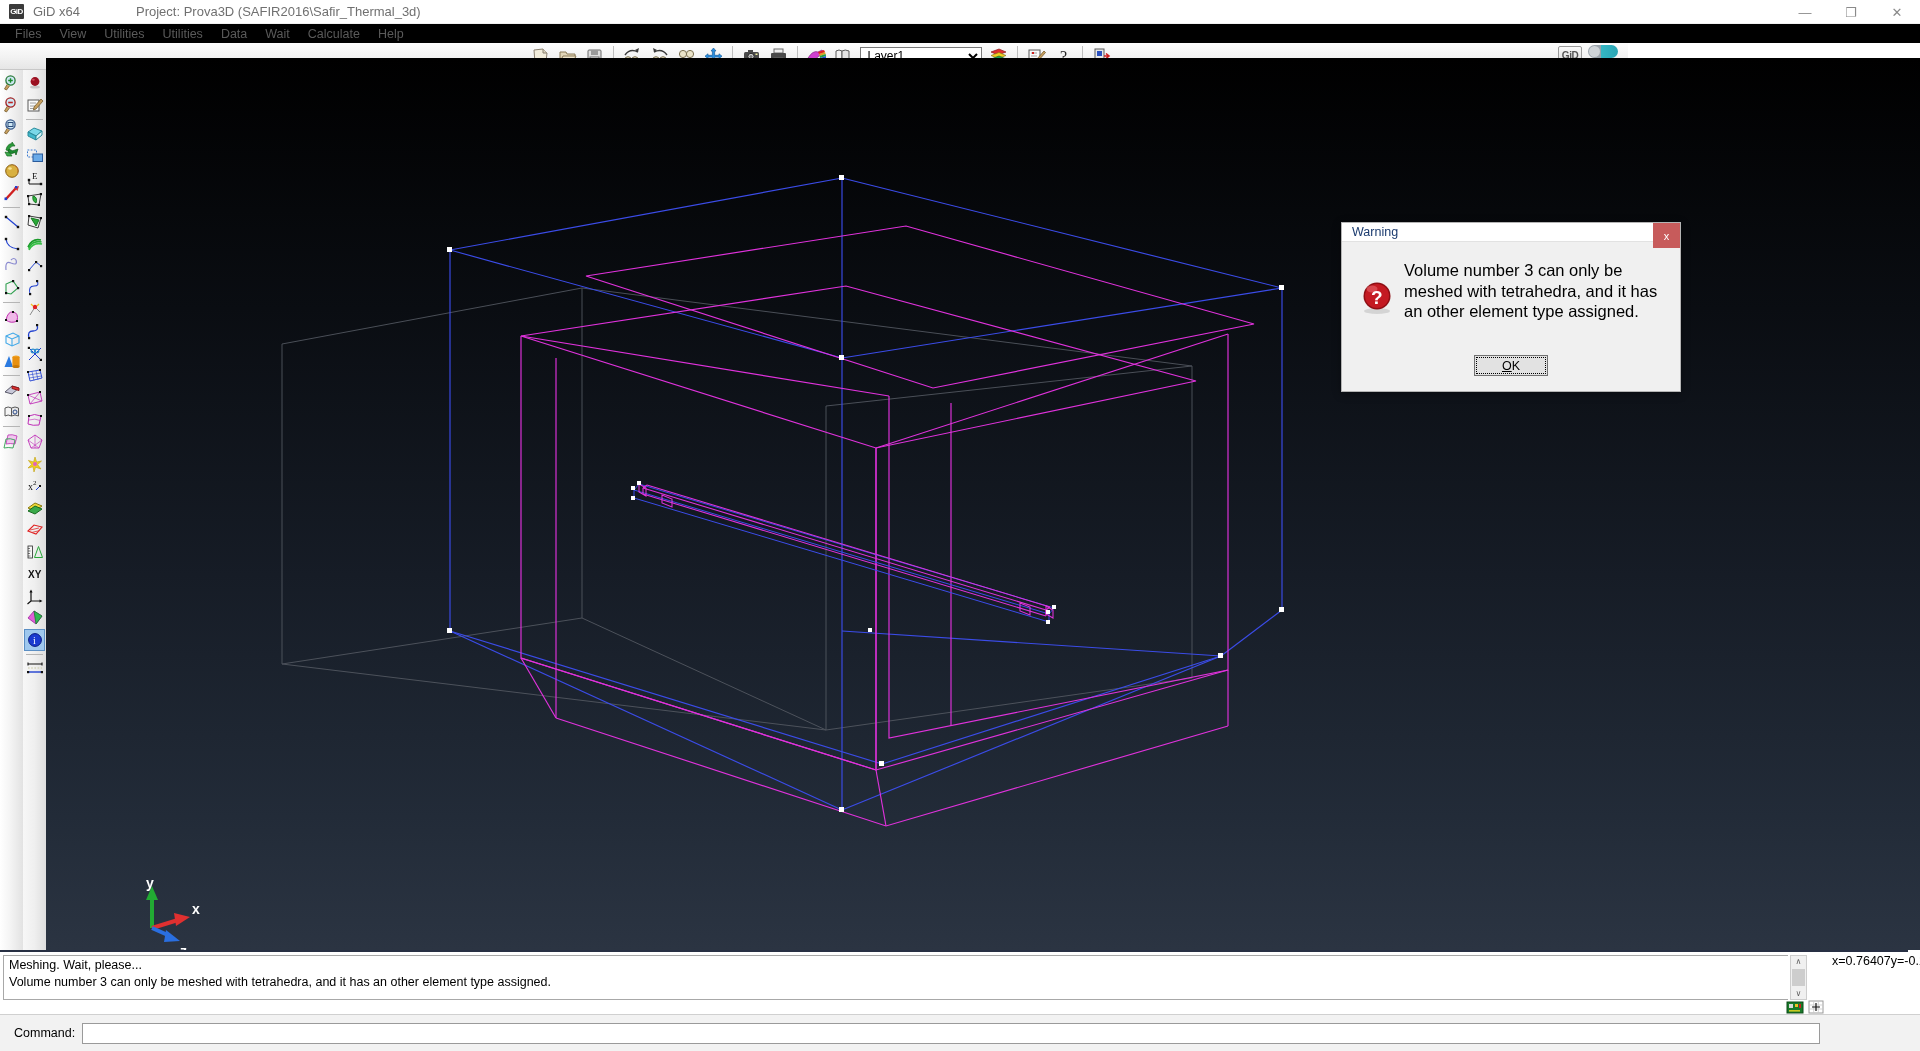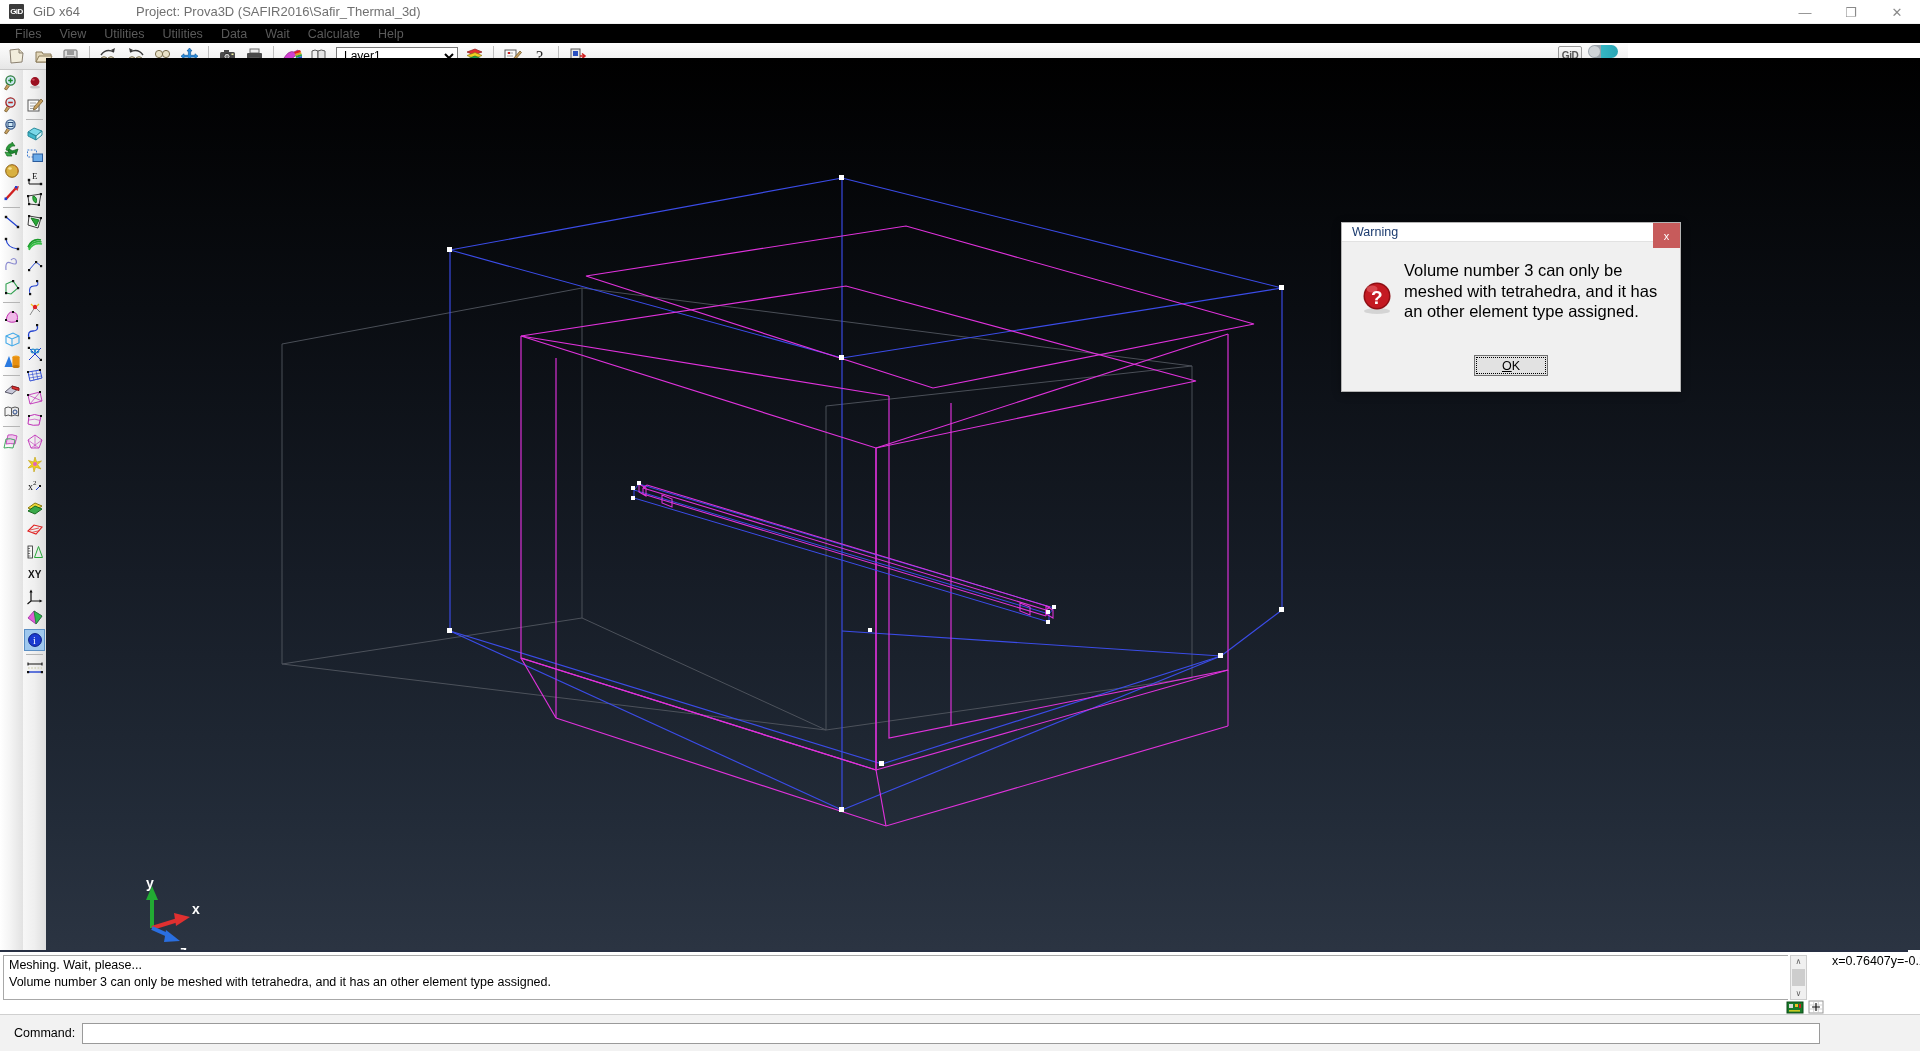--- a/index.html
+++ b/index.html
@@ -38,21 +38,21 @@
   }
   .menu-item {
     font-size: 12.5px; color: #5a5a5a; padding: 2px 9px; white-space: nowrap;
   }
 
   
   .toolbar {
     position: absolute; left: 0; top: 43px; width: 1628px; height: 27px;
     background: linear-gradient(to bottom,#fdfdfd 0%,#f2f2f2 55%,#e6e6e6 100%);
     border-bottom: 1px solid #c8c8c8;
-    display: flex; align-items: center; padding-left: 3px;
+    display: flex; align-items: center; padding-left: 13px; justify-content: center;
   }
   .tbtn {
     width: 27px; height: 25px; display: flex; align-items: center; justify-content: center;
     position: relative;
   }
   .tsep { width: 1px; height: 20px; background: #bdbdbd; margin: 0 5px; }
   .layer-select {
     width: 122px; height: 19px; font-size: 12px; font-family: "Liberation Sans", sans-serif;
     border: 1px solid #7a7a7a; background: #ffffff; padding-left: 3px; margin: 0 3px;
     color: #000;

